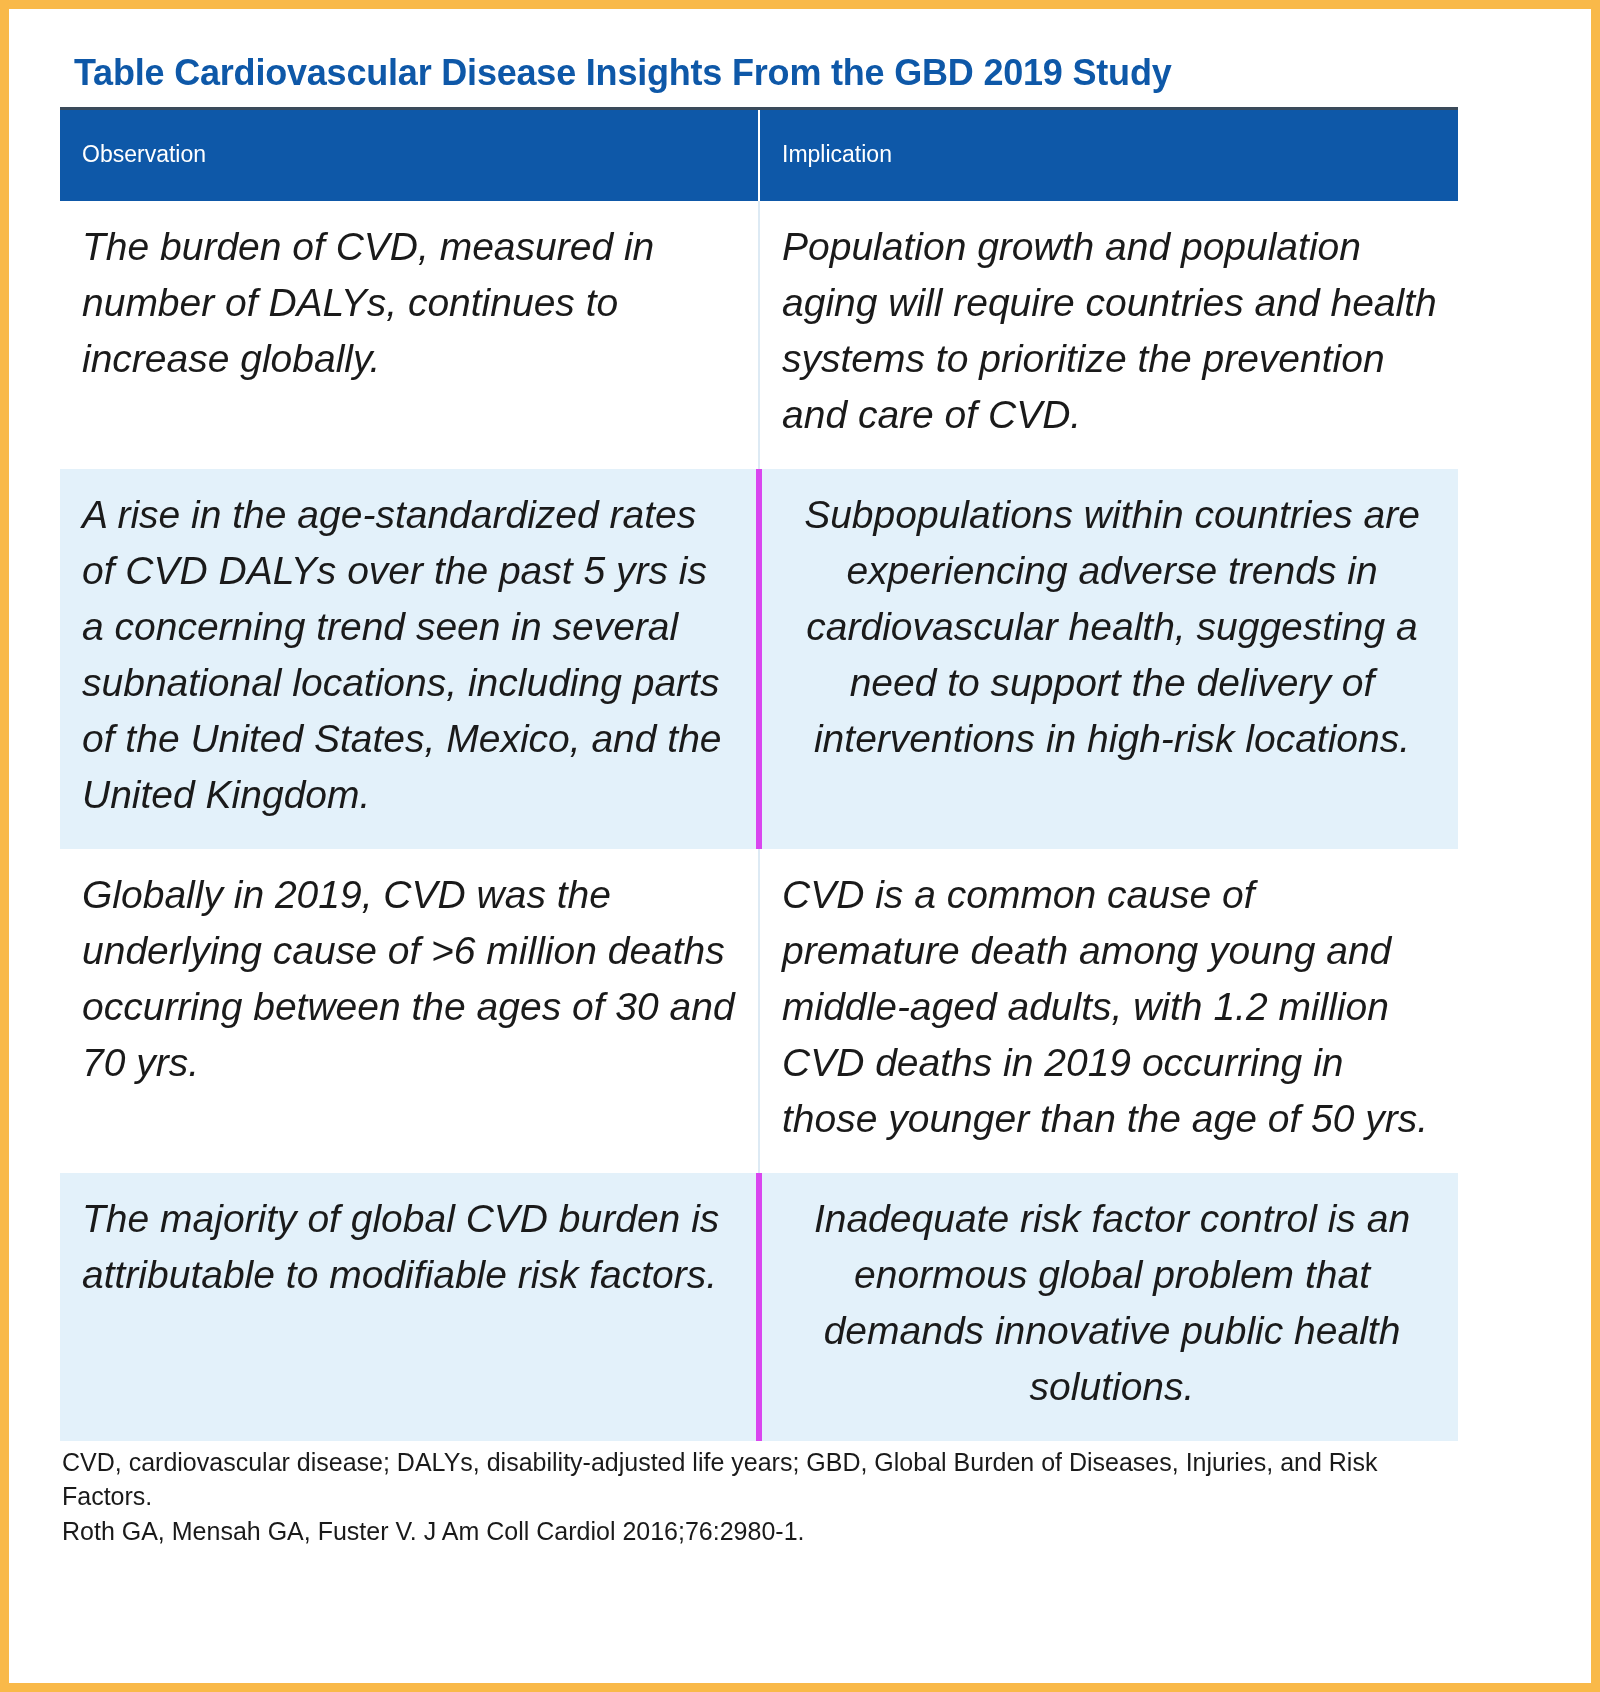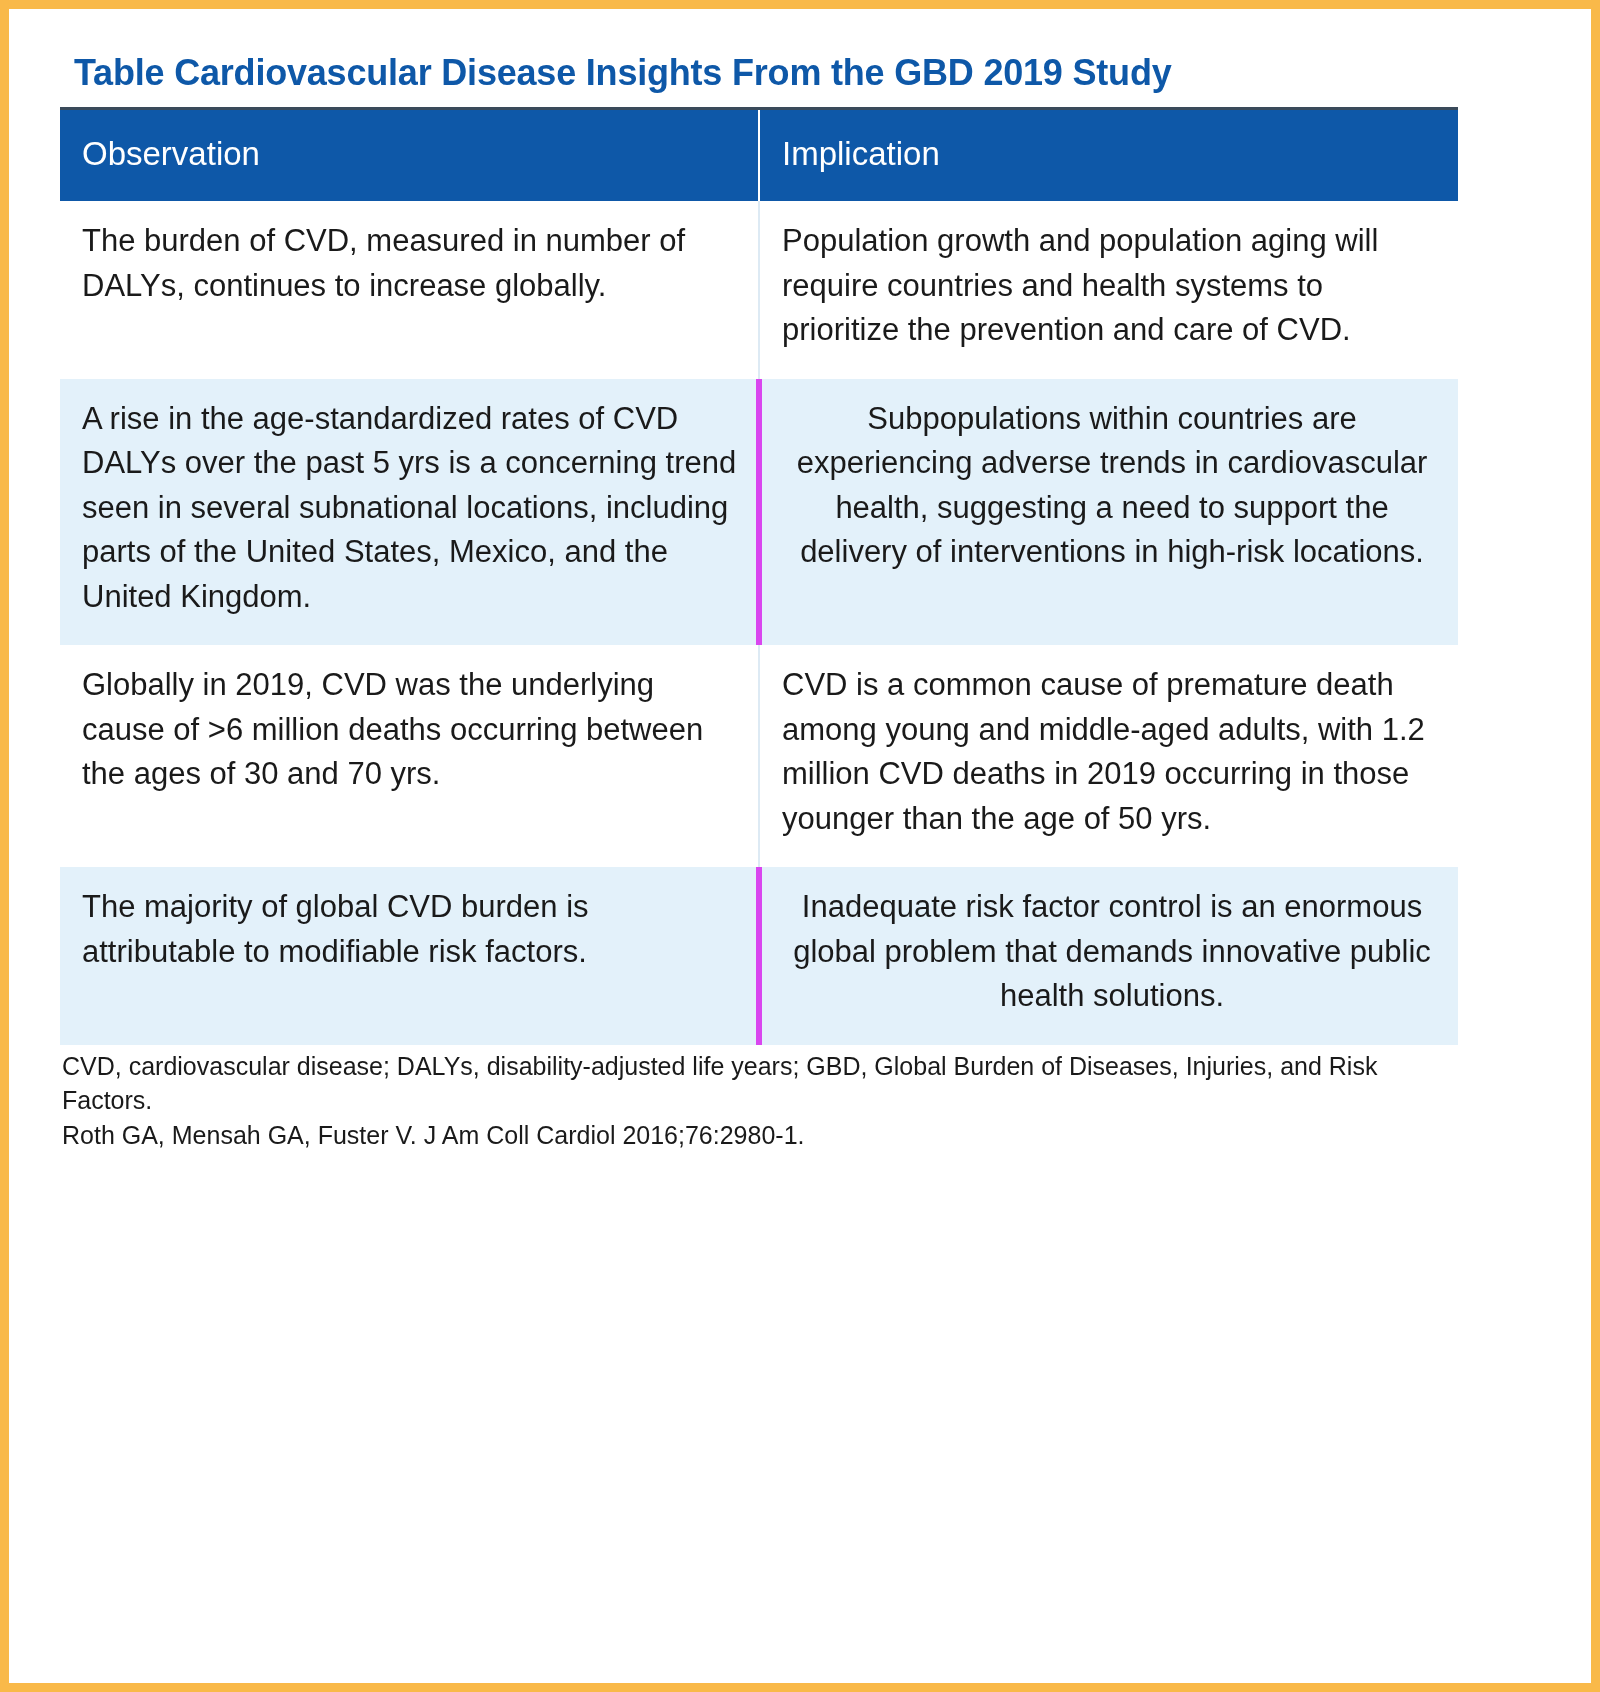--- a/index.html
+++ b/index.html
@@ -52,38 +52,39 @@
     table-layout: fixed;
     border-top: 3px solid #3A4A5A;
     margin-left: 0;
   }
   .insight-table col.c-obs { width: 699px; }
   .insight-table col.c-imp { width: 699px; }
 
   .insight-table thead th {
     background: #0E58A8;
     color: #ffffff;
-    font-size: 33px;
+    font-size: 23px;
     font-weight: normal;
     text-align: left;
     padding: 13px 0 16px 22px;
     height: 62px;
     vertical-align: middle;
     border-right: 2px solid #ffffff;
   }
   .insight-table thead th:last-child { border-right: none; }
 
   .insight-table tbody td {
-    font-size: 31px;
+    font-size: 39px;
     line-height: 1.435;
     color: #1a1a1a;
     vertical-align: top;
     padding: 18px 18px 26px 22px;
     background: #ffffff;
     border-right: 2px solid #ddeaf4;
+    font-style: italic;
   }
   .insight-table tbody td:last-child { border-right: none; }
 
   .insight-table tbody tr.shaded td {
     background: #E3F1FA;
     border-right: 6px solid #d946ef;
   }
   .insight-table tbody tr.shaded td:last-child { border-right: none; text-align: center; }
 
   

